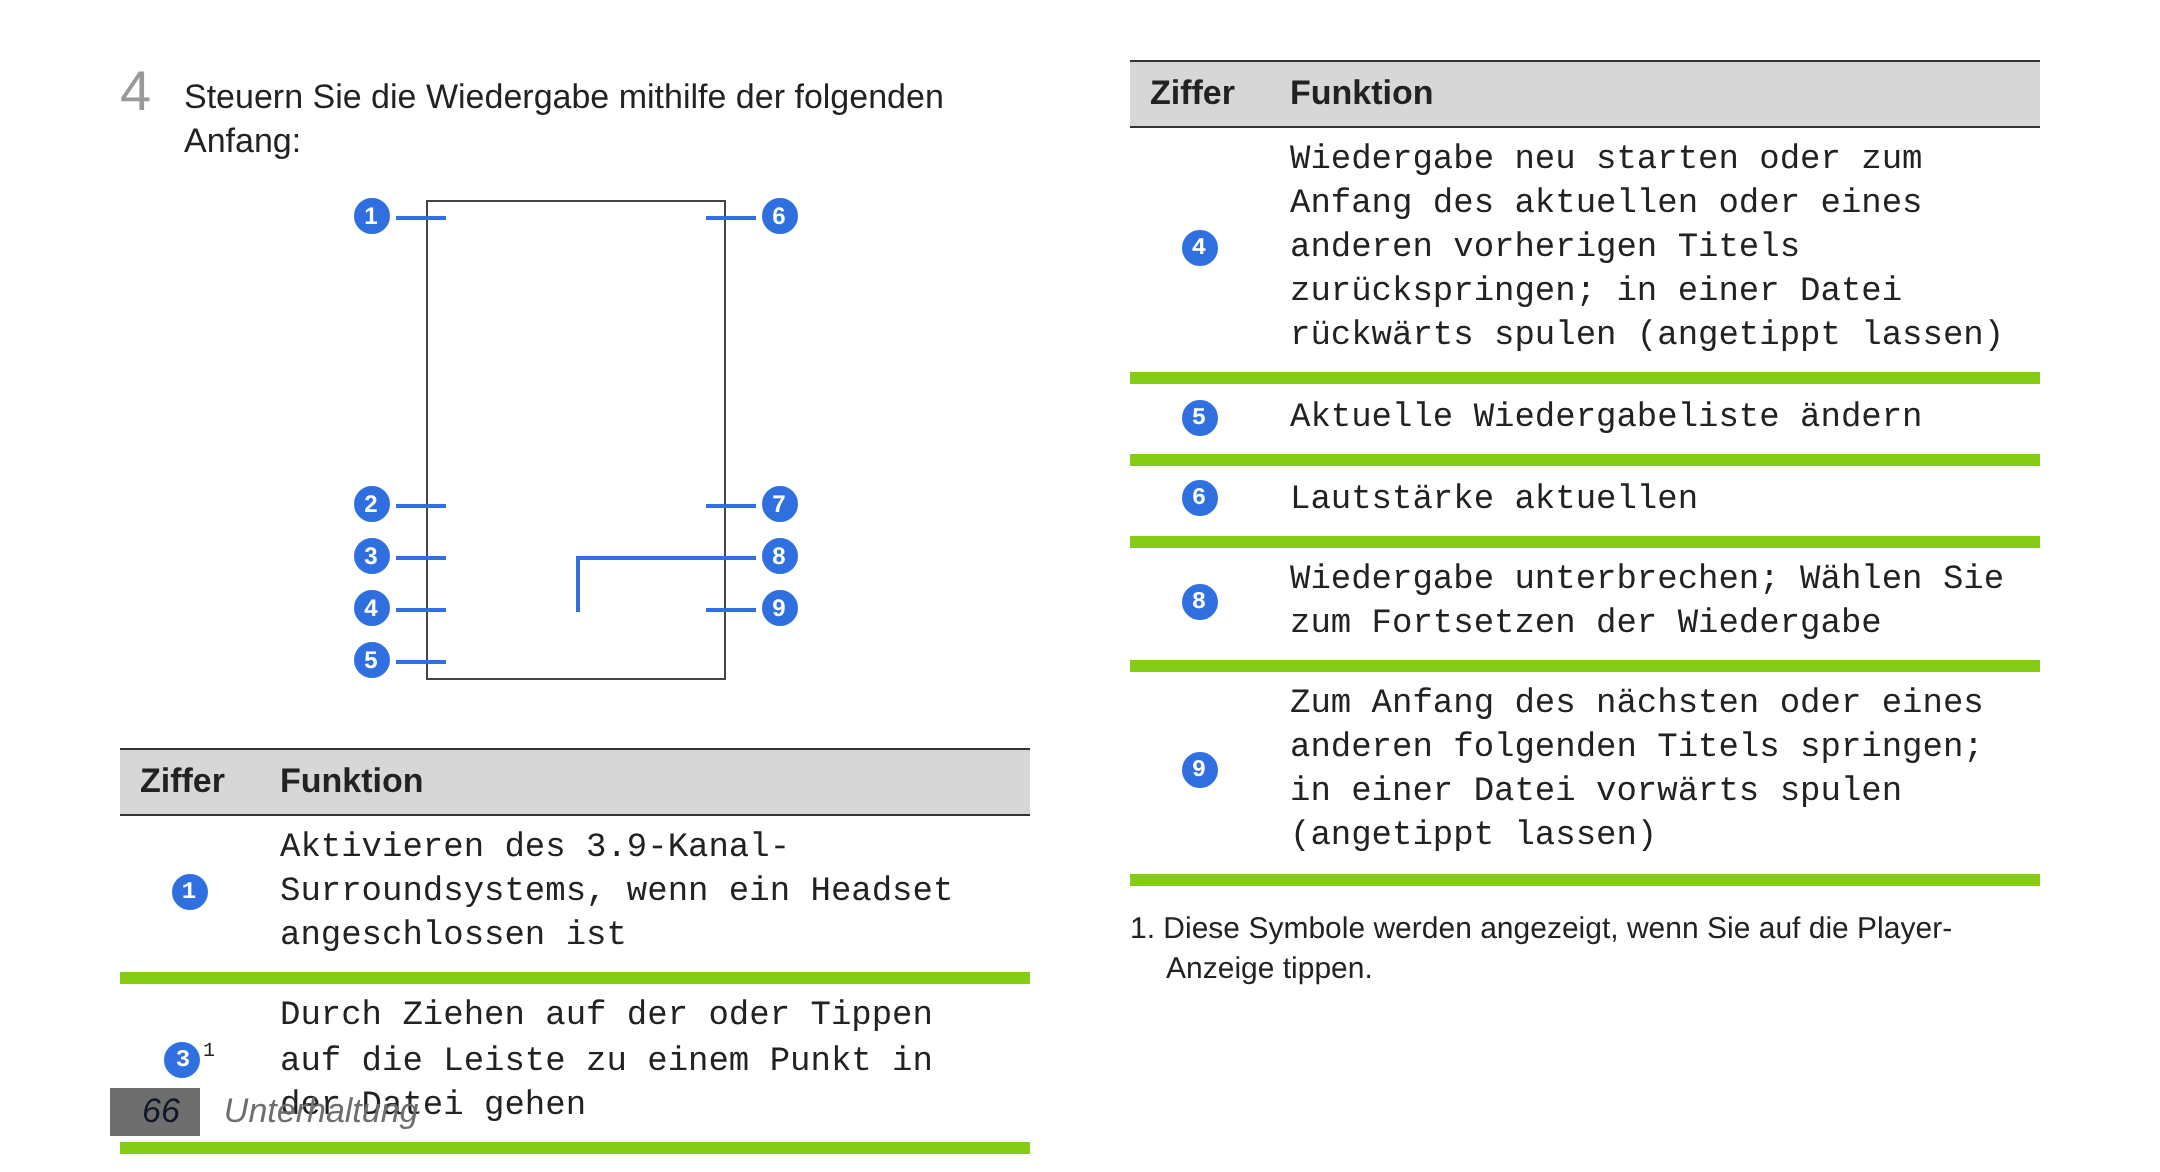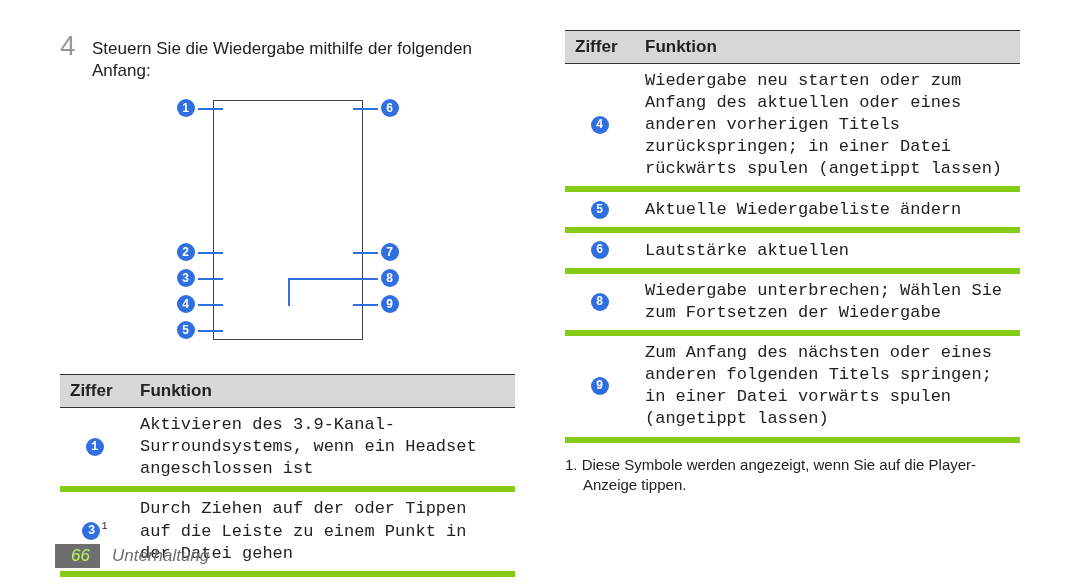--- a/index.html
+++ b/index.html
@@ -125,21 +125,21 @@
       bottom: 18px;
       display: flex;
       align-items: center;
       gap: 12px;
       font-style: italic;
       color: #6e6e6e;
       font-size: 17px;
     }
     .page-num-badge {
       background: #6e6e6e;
-      color: #bef264;
+      color: #0f172a;
       font-style: italic;
       padding: 2px 10px 2px 16px;
       font-size: 17px;
     }
   </style>
 </head>
 <body>
 
 <div class="page">
 

